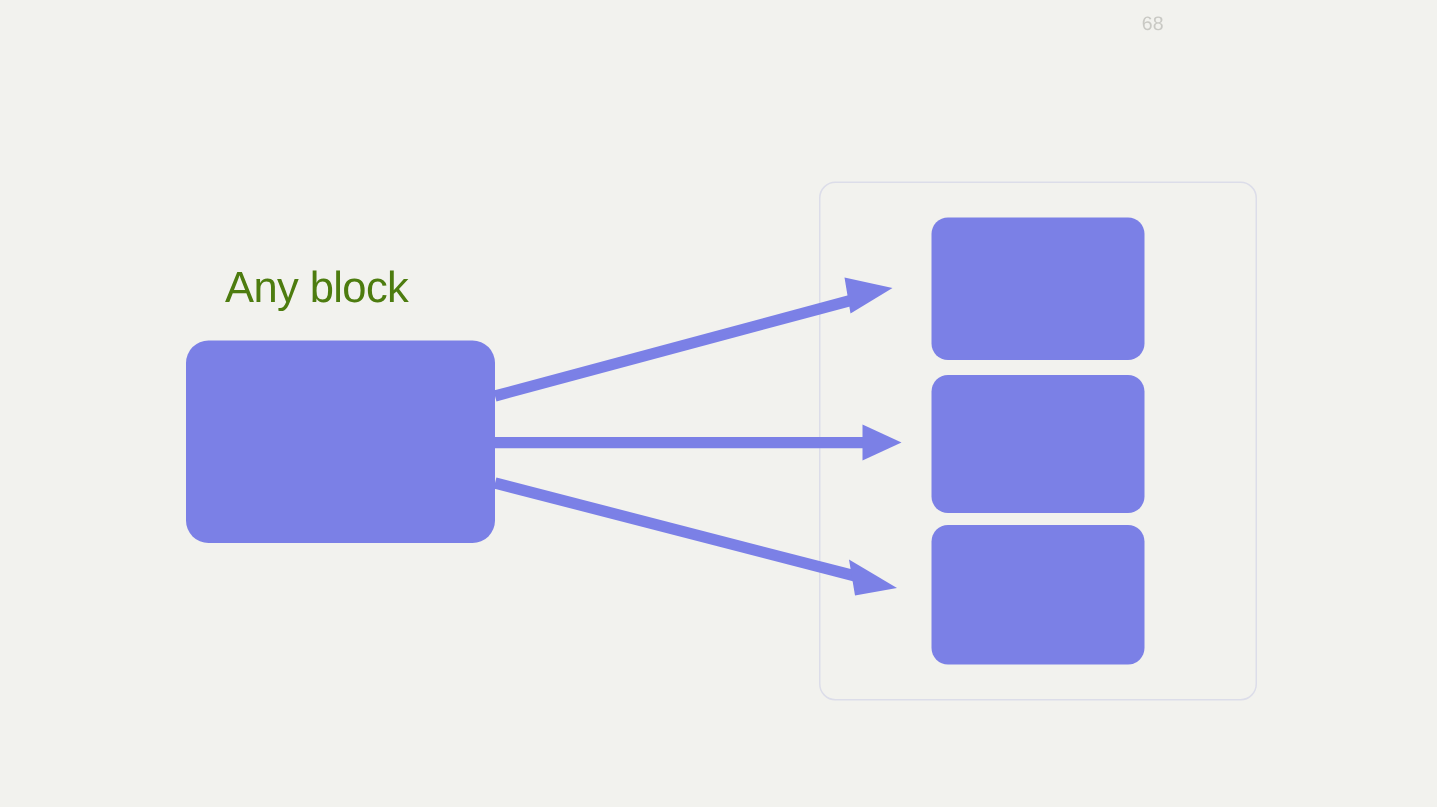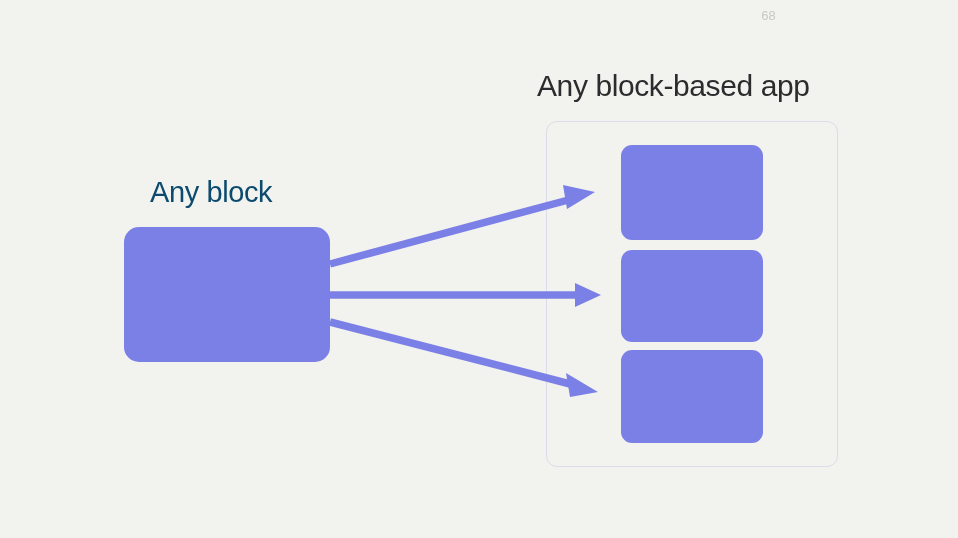--- a/index.html
+++ b/index.html
@@ -31,21 +31,21 @@
     font-family: "Liberation Sans", sans-serif;
   }
 
   
   .label-any-block {
     position: absolute;
     left: 150px;
     top: 176px;
     font-size: 29px;
     font-weight: 500;
-    color: #0c4a6e;
+    color: #4d7c0f;
     letter-spacing: -0.4px;
     white-space: nowrap;
     text-align: right;
   }
   .label-app-title {
     position: absolute;
     left: 537px;
     top: 69px;
     font-size: 30px;
     font-weight: 500;
@@ -102,21 +102,20 @@
 </style>
 </head>
 <body>
 
 <div class="slide">
 
   <div class="page-number">68</div>
 
   <div class="label-any-block">Any block</div>
 
-  <div class="label-app-title">Any block-based app</div>
 
   <div class="source-block"></div>
 
   <div class="app-container"></div>
 
   <div class="target-block target-block-1"></div>
   <div class="target-block target-block-2"></div>
   <div class="target-block target-block-3"></div>
 
   <svg class="arrows-layer" viewBox="0 0 958 538" width="958" height="538">

